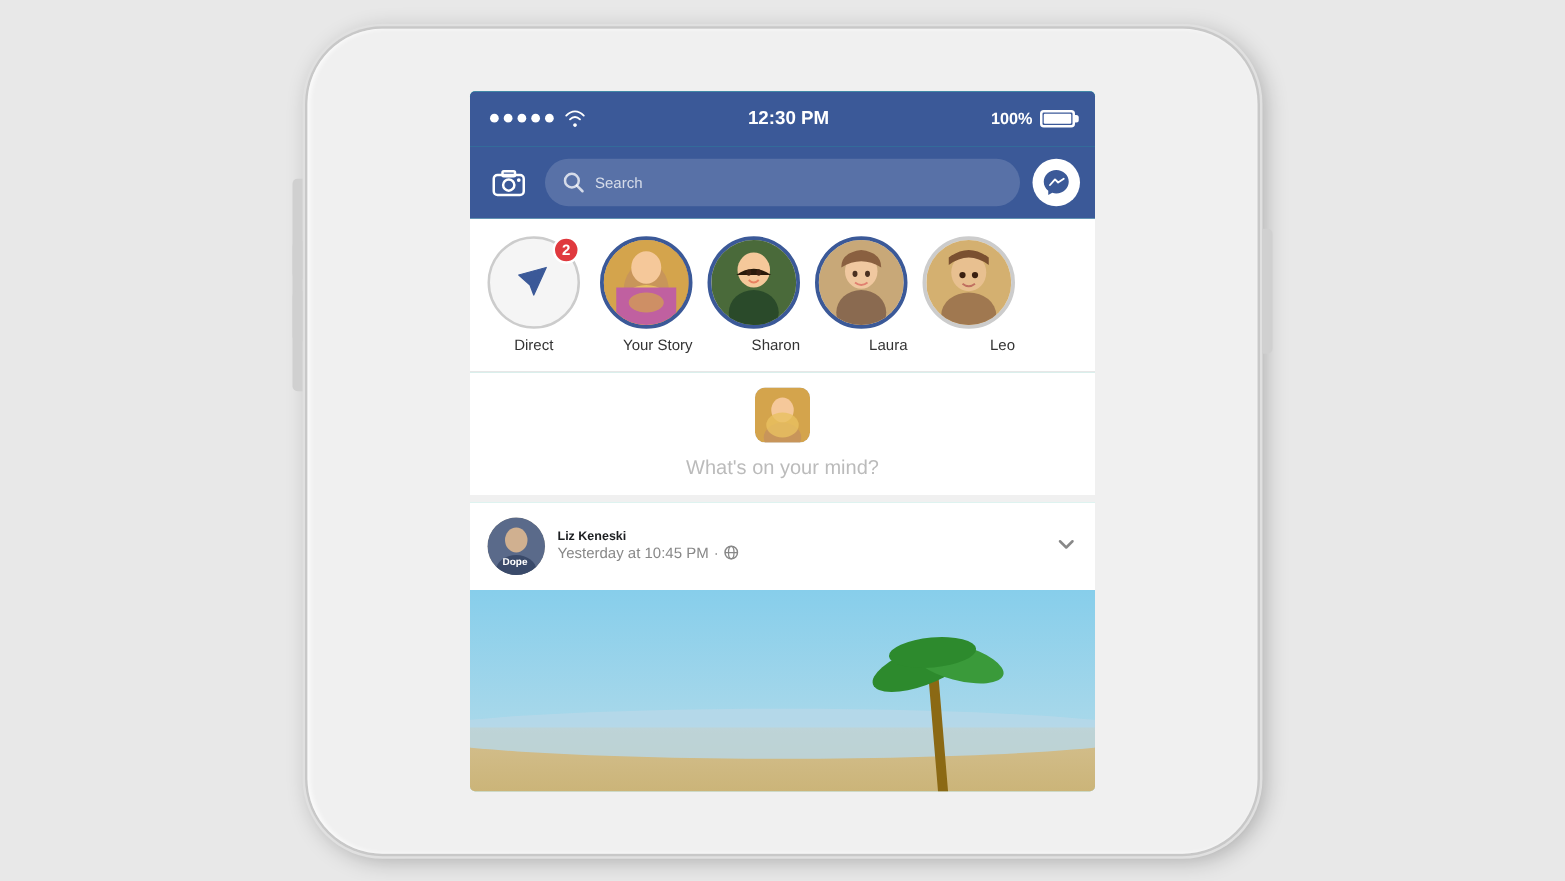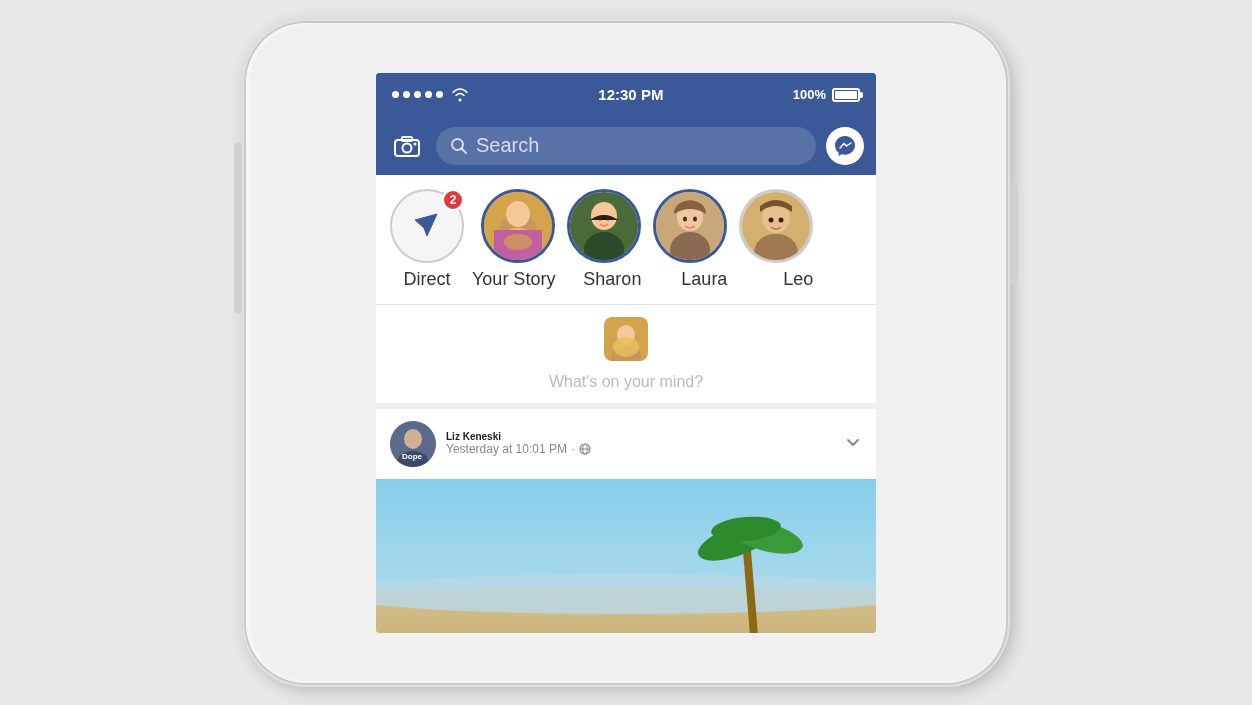--- a/index.html
+++ b/index.html
@@ -166,21 +166,21 @@
       border-radius: 22px;
       height: 38px;
       display: flex;
       align-items: center;
       padding: 0 14px;
       gap: 8px;
       cursor: pointer;
     }
     .search-text {
       color: rgba(255,255,255,0.75);
-      font-size: 20px;
+      font-size: 12px;
       text-align: right;
     }
     .messenger-btn {
       width: 38px;
       height: 38px;
       background: white;
       border-radius: 50%;
       display: flex;
       align-items: center;
       justify-content: center;
@@ -219,21 +219,21 @@
       border: 3px solid #3b5998;
     }
     .story-avatar.no-ring {
       border: 3px solid #ccc;
       background: #f0f0f0;
       display: flex;
       align-items: center;
       justify-content: center;
     }
     .story-label {
-      font-size: 18px;
+      font-size: 12px;
       color: #333;
       text-align: center;
       font-weight: 500;
     }
 
     
     .direct-item {
       display: flex;
       flex-direction: column;
       align-items: center;
@@ -527,21 +527,21 @@
           <svg width="46" height="46" viewBox="0 0 46 46">
             <circle cx="23" cy="23" r="23" fill="#5a6a8a"></circle>
             <ellipse cx="23" cy="18" rx="9" ry="10" fill="#d0b090"></ellipse>
             <ellipse cx="23" cy="42" rx="16" ry="12" fill="#3a4a6a"></ellipse>
             <text x="12" y="38" font-size="8" fill="white" font-weight="bold">Dope</text>
           </svg>
         </div>
         <div class="post-info">
           <div class="post-name">Liz Keneski</div>
           <div class="post-meta">
-            <span>Yesterday at 10:01 PM</span>
+            <span>Yesterday at 10:45 PM</span>
             <span>·</span>
             <svg width="12" height="12" viewBox="0 0 12 12" fill="#888">
               <circle cx="6" cy="6" r="5" fill="none" stroke="#888" stroke-width="1.2"></circle>
               <ellipse cx="6" cy="6" rx="2.2" ry="5" fill="none" stroke="#888" stroke-width="1"></ellipse>
               <line x1="1" y1="6" x2="11" y2="6" stroke="#888" stroke-width="1"></line>
             </svg>
           </div>
         </div>
         <div class="post-more">
           <svg width="18" height="18" viewBox="0 0 18 18" fill="#888">

